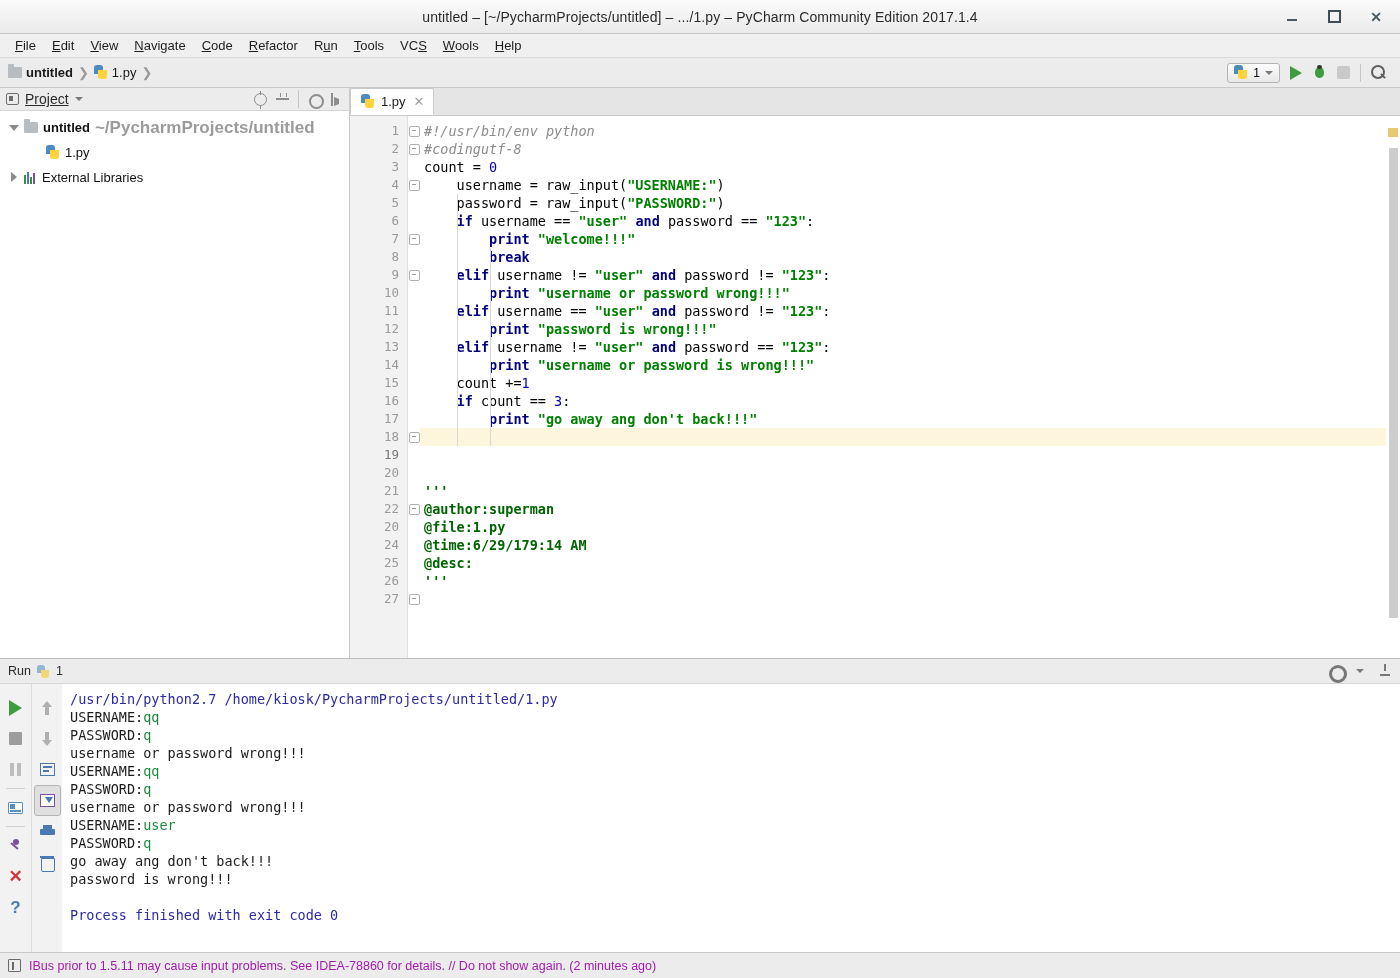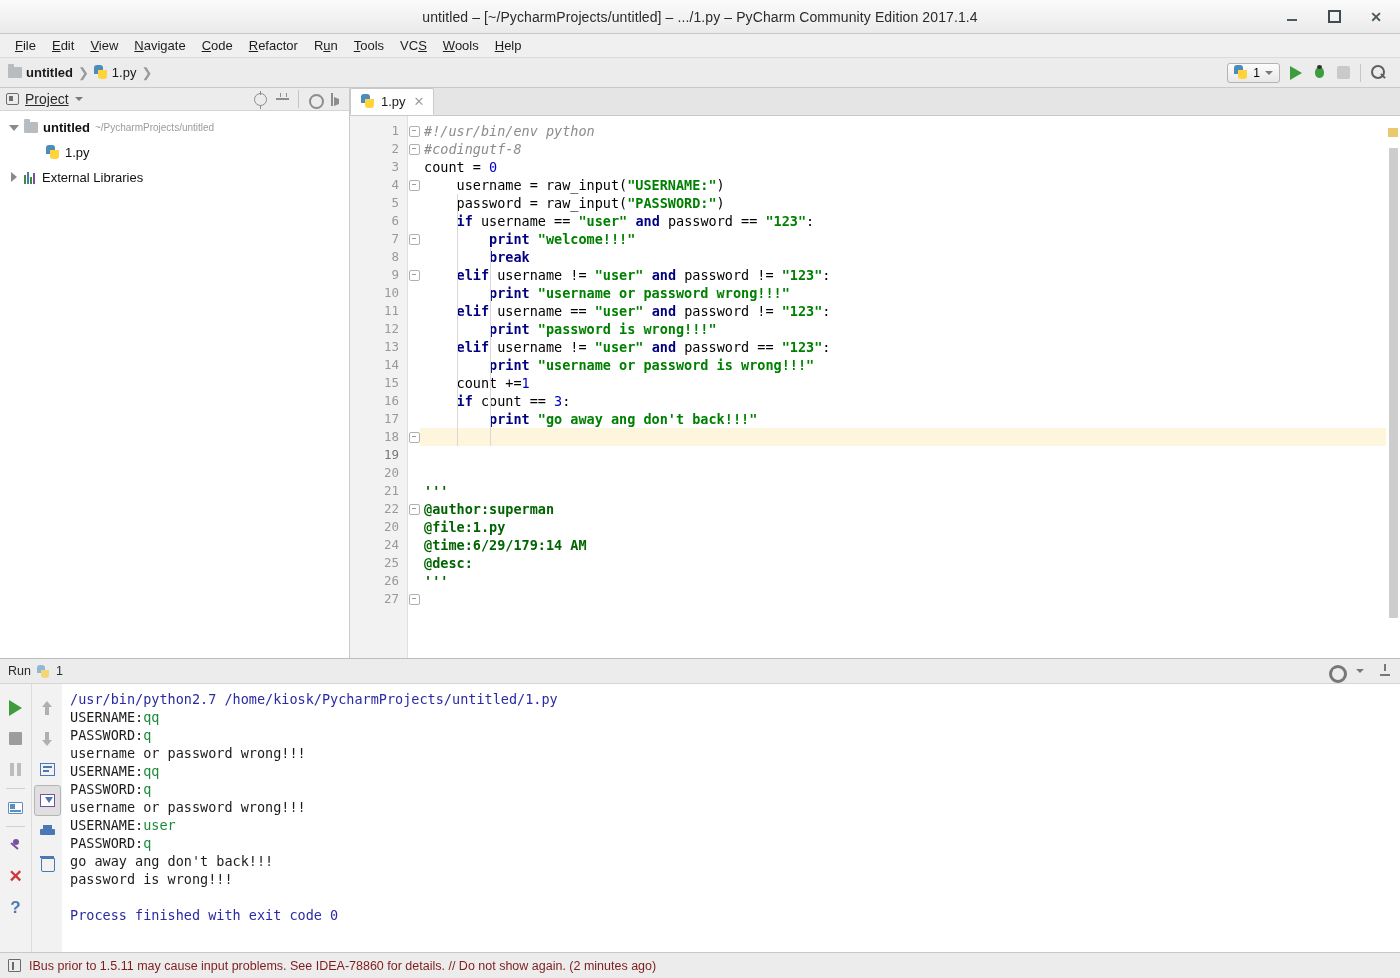--- a/index.html
+++ b/index.html
@@ -95,21 +95,21 @@
   .ic-hide::before{content:"";position:absolute;left:1px;top:0px;width:2px;height:13px;background:#8d8d8d;}
   .ic-hide::after{content:"";position:absolute;left:4px;top:4px;width:7px;height:5px;border-left:5px solid #8d8d8d;border-top:2.5px solid transparent;border-bottom:2.5px solid transparent;}
   .tree { flex: 1; padding-top: 4px; overflow: hidden; font-size: 13px; }
   .tnode { display: flex; align-items: center; height: 25px; padding-left: 6px; gap: 5px; white-space: nowrap; }
   .tnode .arrow { width: 11px; height: 11px; flex:none; position: relative; }
   .arrow.open::after { content:""; position:absolute; left:1px; top:3px; width:0;height:0;
       border-left:5px solid transparent;border-right:5px solid transparent;border-top:6px solid #8a8a8a;}
   .arrow.closed::after { content:""; position:absolute; left:3px; top:0px; width:0;height:0;
       border-top:5px solid transparent;border-bottom:5px solid transparent;border-left:6px solid #8a8a8a;}
   .tnode .name { font-weight: bold; color: #111; }
-  .tnode .path { color: #9b9b9b; font-weight: normal; font-size: 10px; }
+  .tnode .path { color: #9b9b9b; font-weight: bold; font-size: 17px; }
   .tnode .name.reg { font-weight: normal; }
   .lib-ic { width: 13px; height: 13px; display:flex; gap:1px; align-items:flex-end; }
   .lib-ic i { display:block; width:2px; background:#3e8b3e; }
 
   
   .editor-wrap { flex: 1; display: flex; flex-direction: column; min-width: 0; background: #fff; }
   .tabstrip { height: 28px; flex: none; background: #e5e5e5; border-bottom: 1px solid #c9c9c9; display: flex; align-items: flex-end; }
   .etab { height: 27px; display: flex; align-items: center; gap: 6px; padding: 0 9px 0 10px;
           background: #fff; border: 1px solid #c9c9c9; border-bottom: 1px solid #fff; border-radius: 2px 2px 0 0; }
   .etab .tname { font-size: 13px; color: #1c1c1c; }
@@ -200,21 +200,21 @@
   .cmd { color: #2a2aa5; }
   .inp { color: #1a8a3a; }
   .out { color: #1c1c1c; }
   .fin { color: #2a2aa5; }
 
   
   .statusbar { height: 26px; flex: none; background: #ececec; border-top: 1px solid #c9c9c9;
                display: flex; align-items: center; padding: 0 8px; gap: 8px; }
   .sb-ic { width: 13px; height: 13px; border: 1.5px solid #6a6a6a; border-radius: 1px; position: relative; }
   .sb-ic::after{content:"";position:absolute;left:3px;top:1.5px;width:1.5px;height:8px;background:#6a6a6a;}
-  .sb-msg { font-size: 12.5px; color: #7f1d1d; }
+  .sb-msg { font-size: 12.5px; color: #a21caf; }
   .sb-right { margin-left: auto; display: flex; align-items: center; gap: 14px; }
   .sb-right span { font-size: 12.5px; color: #2b2b2b; margin-top: 46px; }
   .updn::after { content:"\2195"; font-size: 11px; color: #666; margin-left: 1px; }
   .lockic { width: 11px; height: 13px; position: relative; }
   .lockic::before{content:"";position:absolute;left:0;top:5px;width:11px;height:8px;border:1.5px solid #8a8a8a;border-radius:1px;}
   .lockic::after{content:"";position:absolute;left:2.5px;top:0px;width:6px;height:6px;border:1.5px solid #8a8a8a;border-bottom:none;border-radius:3px 3px 0 0;}
   .hatic { width: 16px; height: 13px; position: relative; }
   .hatic::before{content:"";position:absolute;left:0;top:8px;width:16px;height:2.5px;background:#5a7fa8;border-radius:1px;}
   .hatic::after{content:"";position:absolute;left:3px;top:1px;width:10px;height:7px;border:2px solid #5a7fa8;border-radius:3px 3px 0 0;}
   .badge { width: 17px; height: 17px; border-radius: 50%; background: #f0a732; color: #fff;

